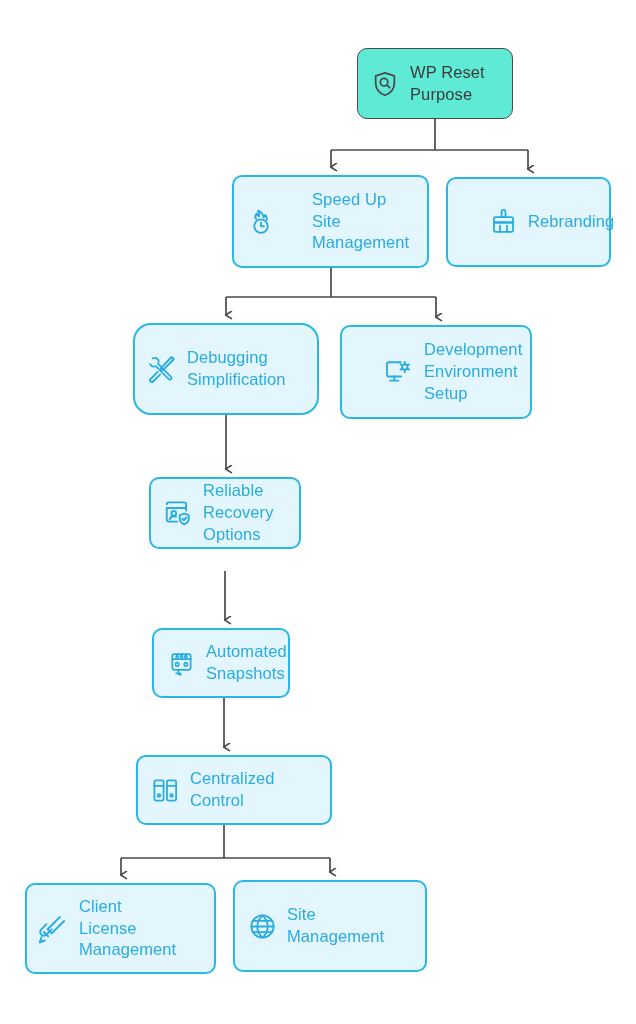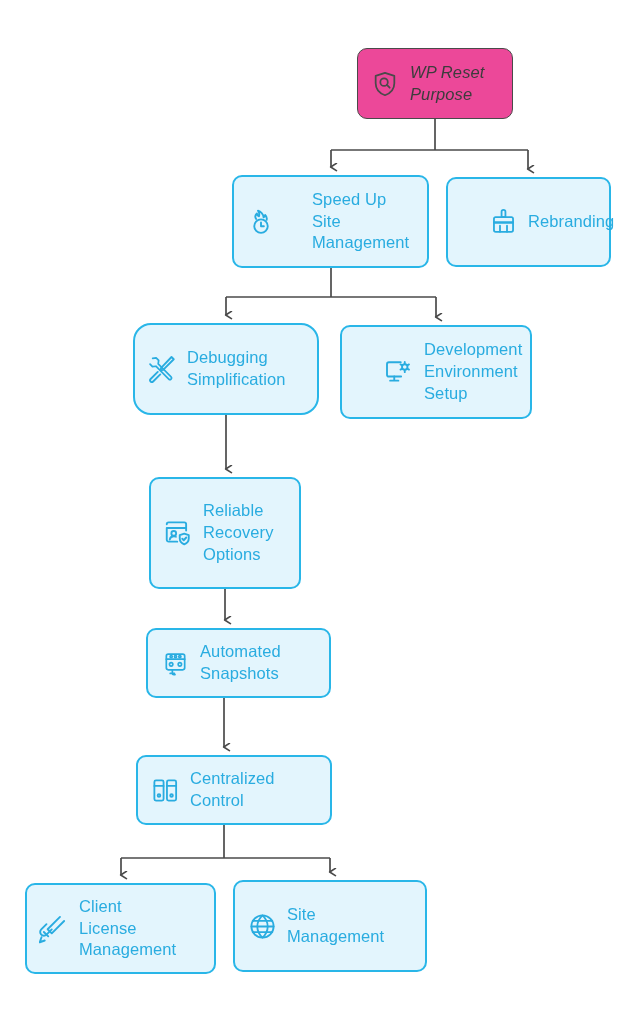--- a/index.html
+++ b/index.html
@@ -31,23 +31,22 @@
     position: absolute;
     box-sizing: border-box;
     border-radius: 10px;
     display: flex;
     flex-direction: row;
     align-items: center;
     gap: 10px;
     padding: 6px 12px;
   }
   .node.root {
-    background: #ec4899;
+    background: #5eead4;
     border: 1.6px solid #4a4a4a;
-    font-style: italic;
   }
   .node.branch {
     background: #e3f5fd;
     border: 2px solid #29b6e8;
   }
   .node-icon {
     flex: 0 0 auto;
     width: 30px;
     height: 30px;
     display: flex;
@@ -156,36 +155,36 @@
         <path d="M8.2 15.6 V18.6 M4.9 18.9 H11.5"></path>
         <circle cx="16.6" cy="8.0" r="2.2"></circle>
         <path d="M16.6 3.9 v1.2 M16.6 10.9 v1.2 M20.0 5.9 l-1.1 0.6 M14.3 9.5 l-1.1 0.6 M20.0 10.1 l-1.1 -0.6 M14.3 6.5 l-1.1 -0.6"></path>
       </svg>
     </span>
     <span class="node-label">Development
 Environment
 Setup</span>
   </div>
 
-  <div class="node branch" style="left:149px; top:477px; width:152px; height:112px;">
+  <div class="node branch" style="left:149px; top:477px; width:152px; height:72px;">
     <span class="node-icon">
       <svg width="30" height="30" viewBox="0 0 24 24" fill="none" stroke="#29ace0" stroke-width="1.5" stroke-linecap="round" stroke-linejoin="round">
         <path d="M3.0 5.0 a1.5 1.5 0 0 1 1.5 -1.5 H17.0 a1.5 1.5 0 0 1 1.5 1.5 V10.0 M3.0 8.0 H18.5 M3.0 8.0 V17.4 a1.5 1.5 0 0 0 1.5 1.5 H11.4"></path>
         <circle cx="8.6" cy="12.3" r="1.9"></circle>
         <path d="M5.4 17.3 c0.3 -1.7 1.6 -2.7 3.2 -2.7 c0.6 0 1.2 0.15 1.7 0.4"></path>
         <path d="M17.0 12.5 l3.6 1.2 v2.7 c0 2.3 -1.55 3.9 -3.6 4.7 c-2.05 -0.8 -3.6 -2.4 -3.6 -4.7 v-2.7 Z"></path>
         <path d="M15.4 16.6 l1.2 1.2 l2.0 -2.2"></path>
       </svg>
     </span>
     <span class="node-label">Reliable
 Recovery
 Options</span>
   </div>
 
-  <div class="node branch" style="left:146px; top:628px; width:185px; height:70px;">
+  <div class="node branch" style="left:152px; top:628px; width:138px; height:70px;">
     <span class="node-icon">
       <svg width="29" height="29" viewBox="0 0 24 24" fill="none" stroke="#29ace0" stroke-width="1.4" stroke-linecap="round" stroke-linejoin="round">
         <rect x="4.4" y="4.2" width="15.2" height="13.0" rx="1.6"></rect>
         <path d="M4.4 8.4 H19.6"></path>
         <circle cx="8.4" cy="6.3" r="0.9"></circle>
         <circle cx="12.0" cy="6.3" r="0.9"></circle>
         <circle cx="15.6" cy="6.3" r="0.9"></circle>
         <circle cx="8.4" cy="12.7" r="1.4"></circle>
         <circle cx="15.6" cy="12.7" r="1.4"></circle>
         <path d="M9.4 17.2 V20.0 a1.2 1.2 0 0 0 1.2 1.2 H11.6"></path>

